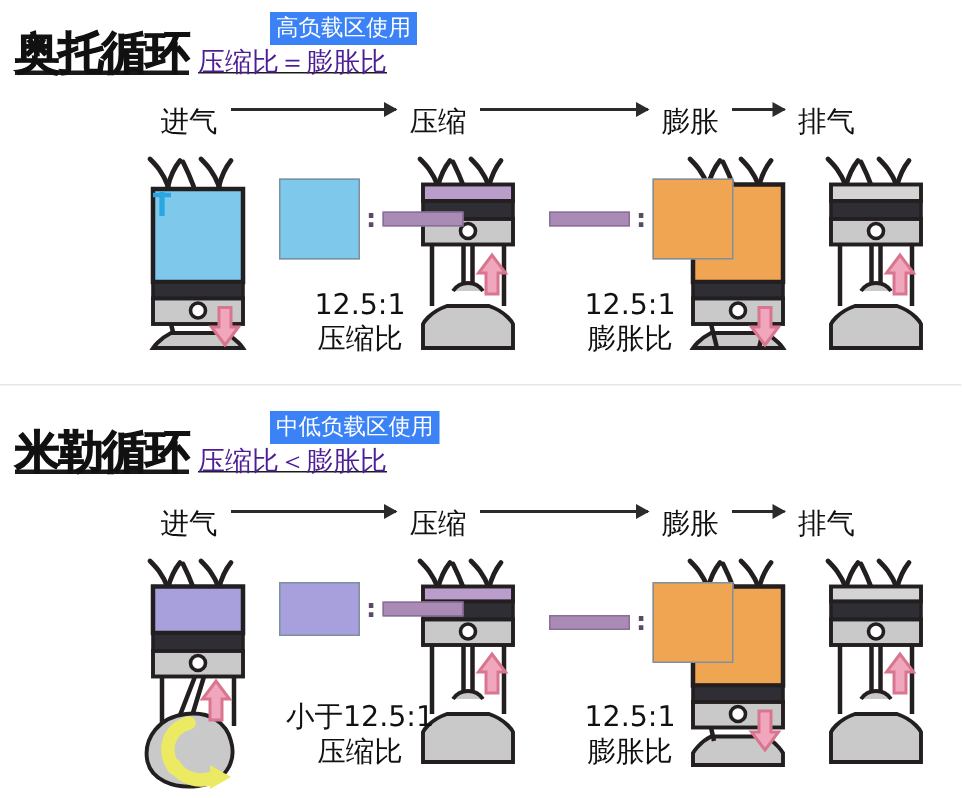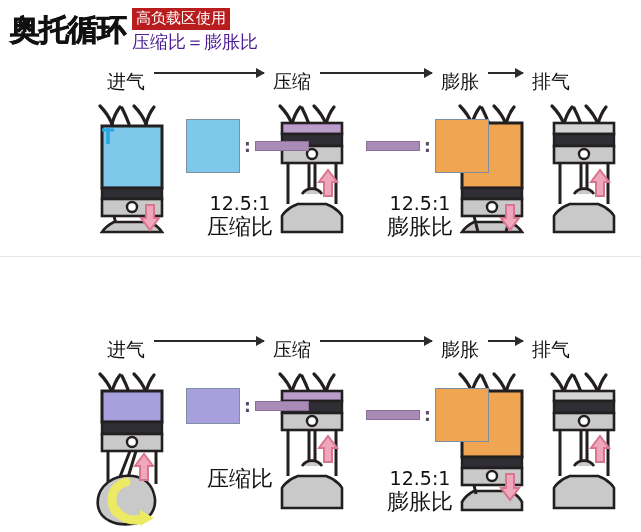--- a/index.html
+++ b/index.html
@@ -7,41 +7,42 @@
     width:641px;height:532px;
     background:#ffffff;
     font-family:"Liberation Sans","DejaVu Sans",sans-serif;
     overflow:hidden;
     position:relative;
     color:#1a1a1a;
   }
   .stage{position:absolute;left:0;top:0;width:641px;height:532px;}
 
   
-  .cycle-head{position:absolute;display:flex;align-items:center;}
+  .cycle-head{position:absolute;display:flex;align-items:flex-end;text-decoration:underline;}
   .cycle-title{
     font-weight:bold;
     font-size:30px;
     letter-spacing:-1px;
     line-height:34px;
     color:#111;
     white-space:nowrap;
     font-family:"DejaVu Sans","Liberation Sans",sans-serif;
     -webkit-text-stroke:0.7px #111;
   }
   .head-right{margin-left:6px;margin-top:2px;}
   .load-badge{
     display:inline-block;
-    background:#b91c1c;
+    background:#3b82f6;
     color:#fff;
     font-size:15px;
     line-height:19px;
     padding:1px 4px 2px 4px;
     white-space:nowrap;
     font-family:"DejaVu Sans","Liberation Sans",sans-serif;
+    margin-left:48px;
   }
   .ratio-rel{
     display:block;
     font-size:18px;
     line-height:22px;
     margin-top:1px;
     color:#4c1d95;
     white-space:nowrap;
     font-family:"DejaVu Sans","Liberation Sans",sans-serif;
   }
@@ -76,21 +77,21 @@
   }
   .unit-bar{height:8px;background:#a98bb5;border:1.4px solid #8a6f96;}
 
   
   .ratio-caption{position:absolute;text-align:center;margin-top:12px;}
   .ratio-caption .num{
     display:block;font-size:19px;line-height:23px;color:#111;white-space:nowrap;
     font-family:"DejaVu Sans","Liberation Sans",sans-serif;
   }
   .ratio-caption .cn{
-    display:block;font-size:22px;line-height:23px;color:#111;white-space:nowrap;
+    display:block;font-size:19px;line-height:23px;color:#111;white-space:nowrap;
     font-family:"DejaVu Sans","Liberation Sans",sans-serif;
   }
 
   
   .engine{position:absolute;}
   svg{display:block;overflow:visible;}
 </style>
 </head>
 <body>
 
@@ -224,20 +225,27 @@
     <span class="colon">:</span>
     <span class="ratio-box" style="width:52px;height:52px;background:#f0a552;"></span>
   </div>
   <div class="ratio-caption" style="left:366px;top:180px;width:108px;">
     <span class="num">12.5:1</span>
     <span class="cn">膨胀比</span>
   </div>
 
   <div style="position:absolute;left:0;top:256px;width:641px;height:1px;background:#e6e6e6;"></div>
 
+  <div class="cycle-head" style="left:10px;top:272px;">
+    <div class="cycle-title">米勒循环</div>
+    <div class="head-right">
+      <span class="load-badge">中低负载区使用</span>
+      <span class="ratio-rel">压缩比＜膨胀比</span>
+    </div>
+  </div>
 
   <div class="steps" style="left:107px;top:340px;">
     <span class="step-label">进气</span>
     <span class="arrow-line" style="width:110px;"></span>
     <span class="step-label">压缩</span>
     <span class="arrow-line" style="width:112px;"></span>
     <span class="step-label">膨胀</span>
     <span class="arrow-line" style="width:35px;"></span>
     <span class="step-label">排气</span>
   </div>
@@ -335,20 +343,21 @@
       </g>
     </svg>
   </div>
 
   <div class="ratio-group" style="left:186px;top:388px;">
     <span class="ratio-box" style="width:52px;height:34px;background:#a7a0dc;"></span>
     <span class="colon">:</span>
     <span class="unit-bar" style="width:52px;"></span>
   </div>
   <div class="ratio-caption" style="left:175px;top:455px;width:130px;">
+    <span class="num">小于12.5:1</span>
     <span class="cn">压缩比</span>
   </div>
 
   <div class="ratio-group" style="left:366px;top:388px;">
     <span class="unit-bar" style="width:52px;"></span>
     <span class="colon">:</span>
     <span class="ratio-box" style="width:52px;height:52px;background:#f0a552;"></span>
   </div>
   <div class="ratio-caption" style="left:366px;top:455px;width:108px;">
     <span class="num">12.5:1</span>

